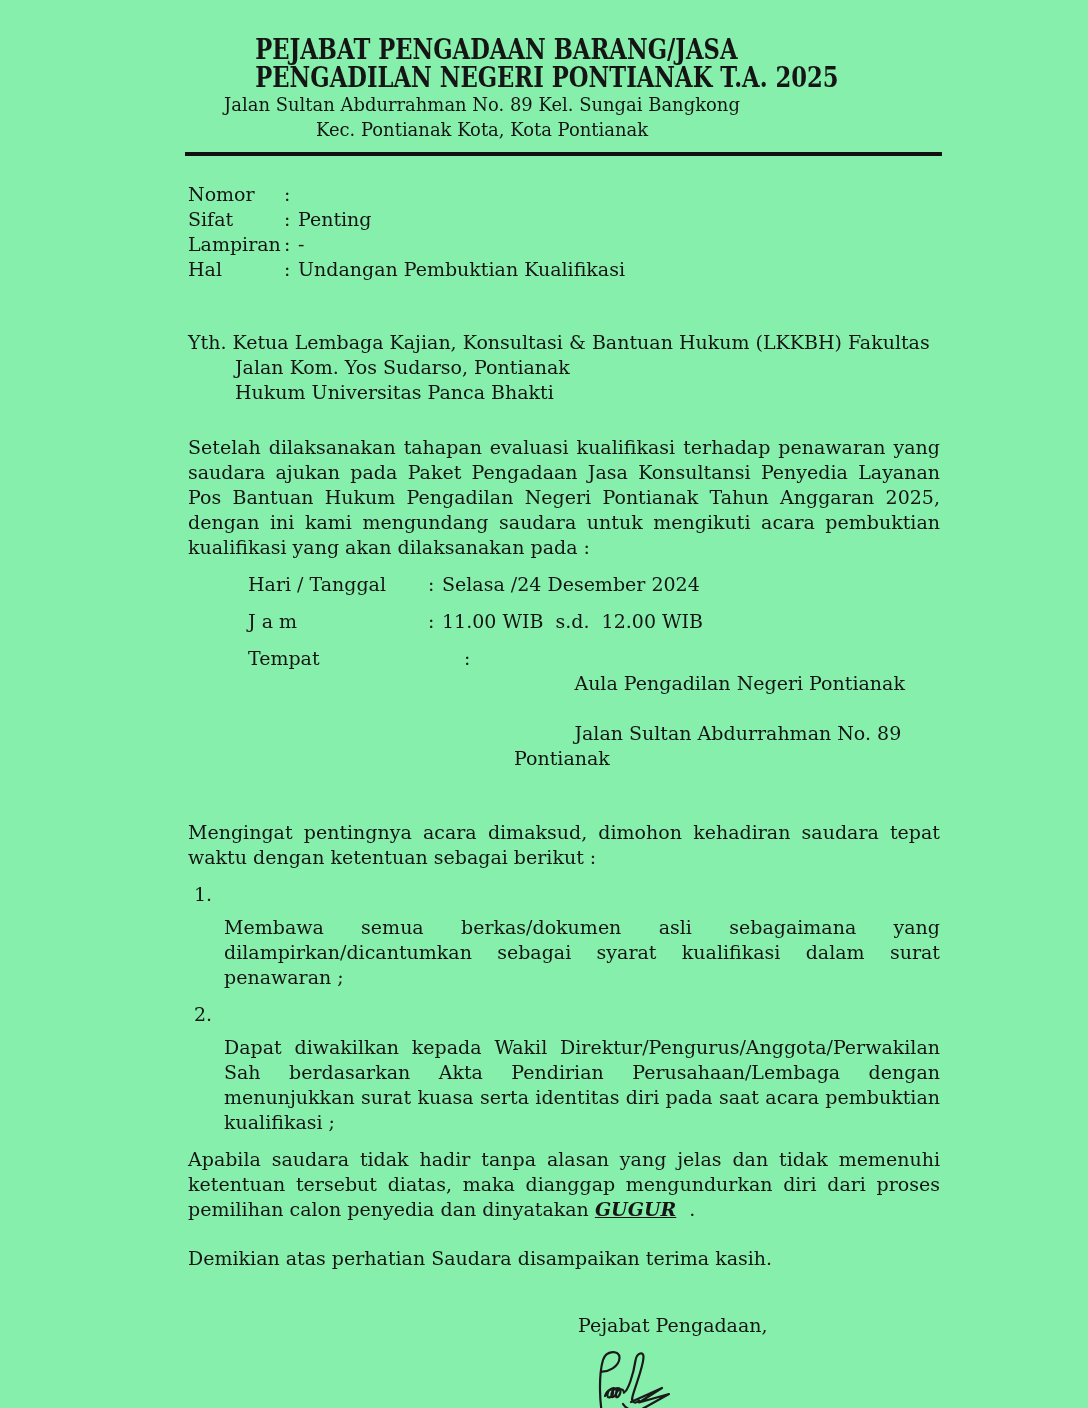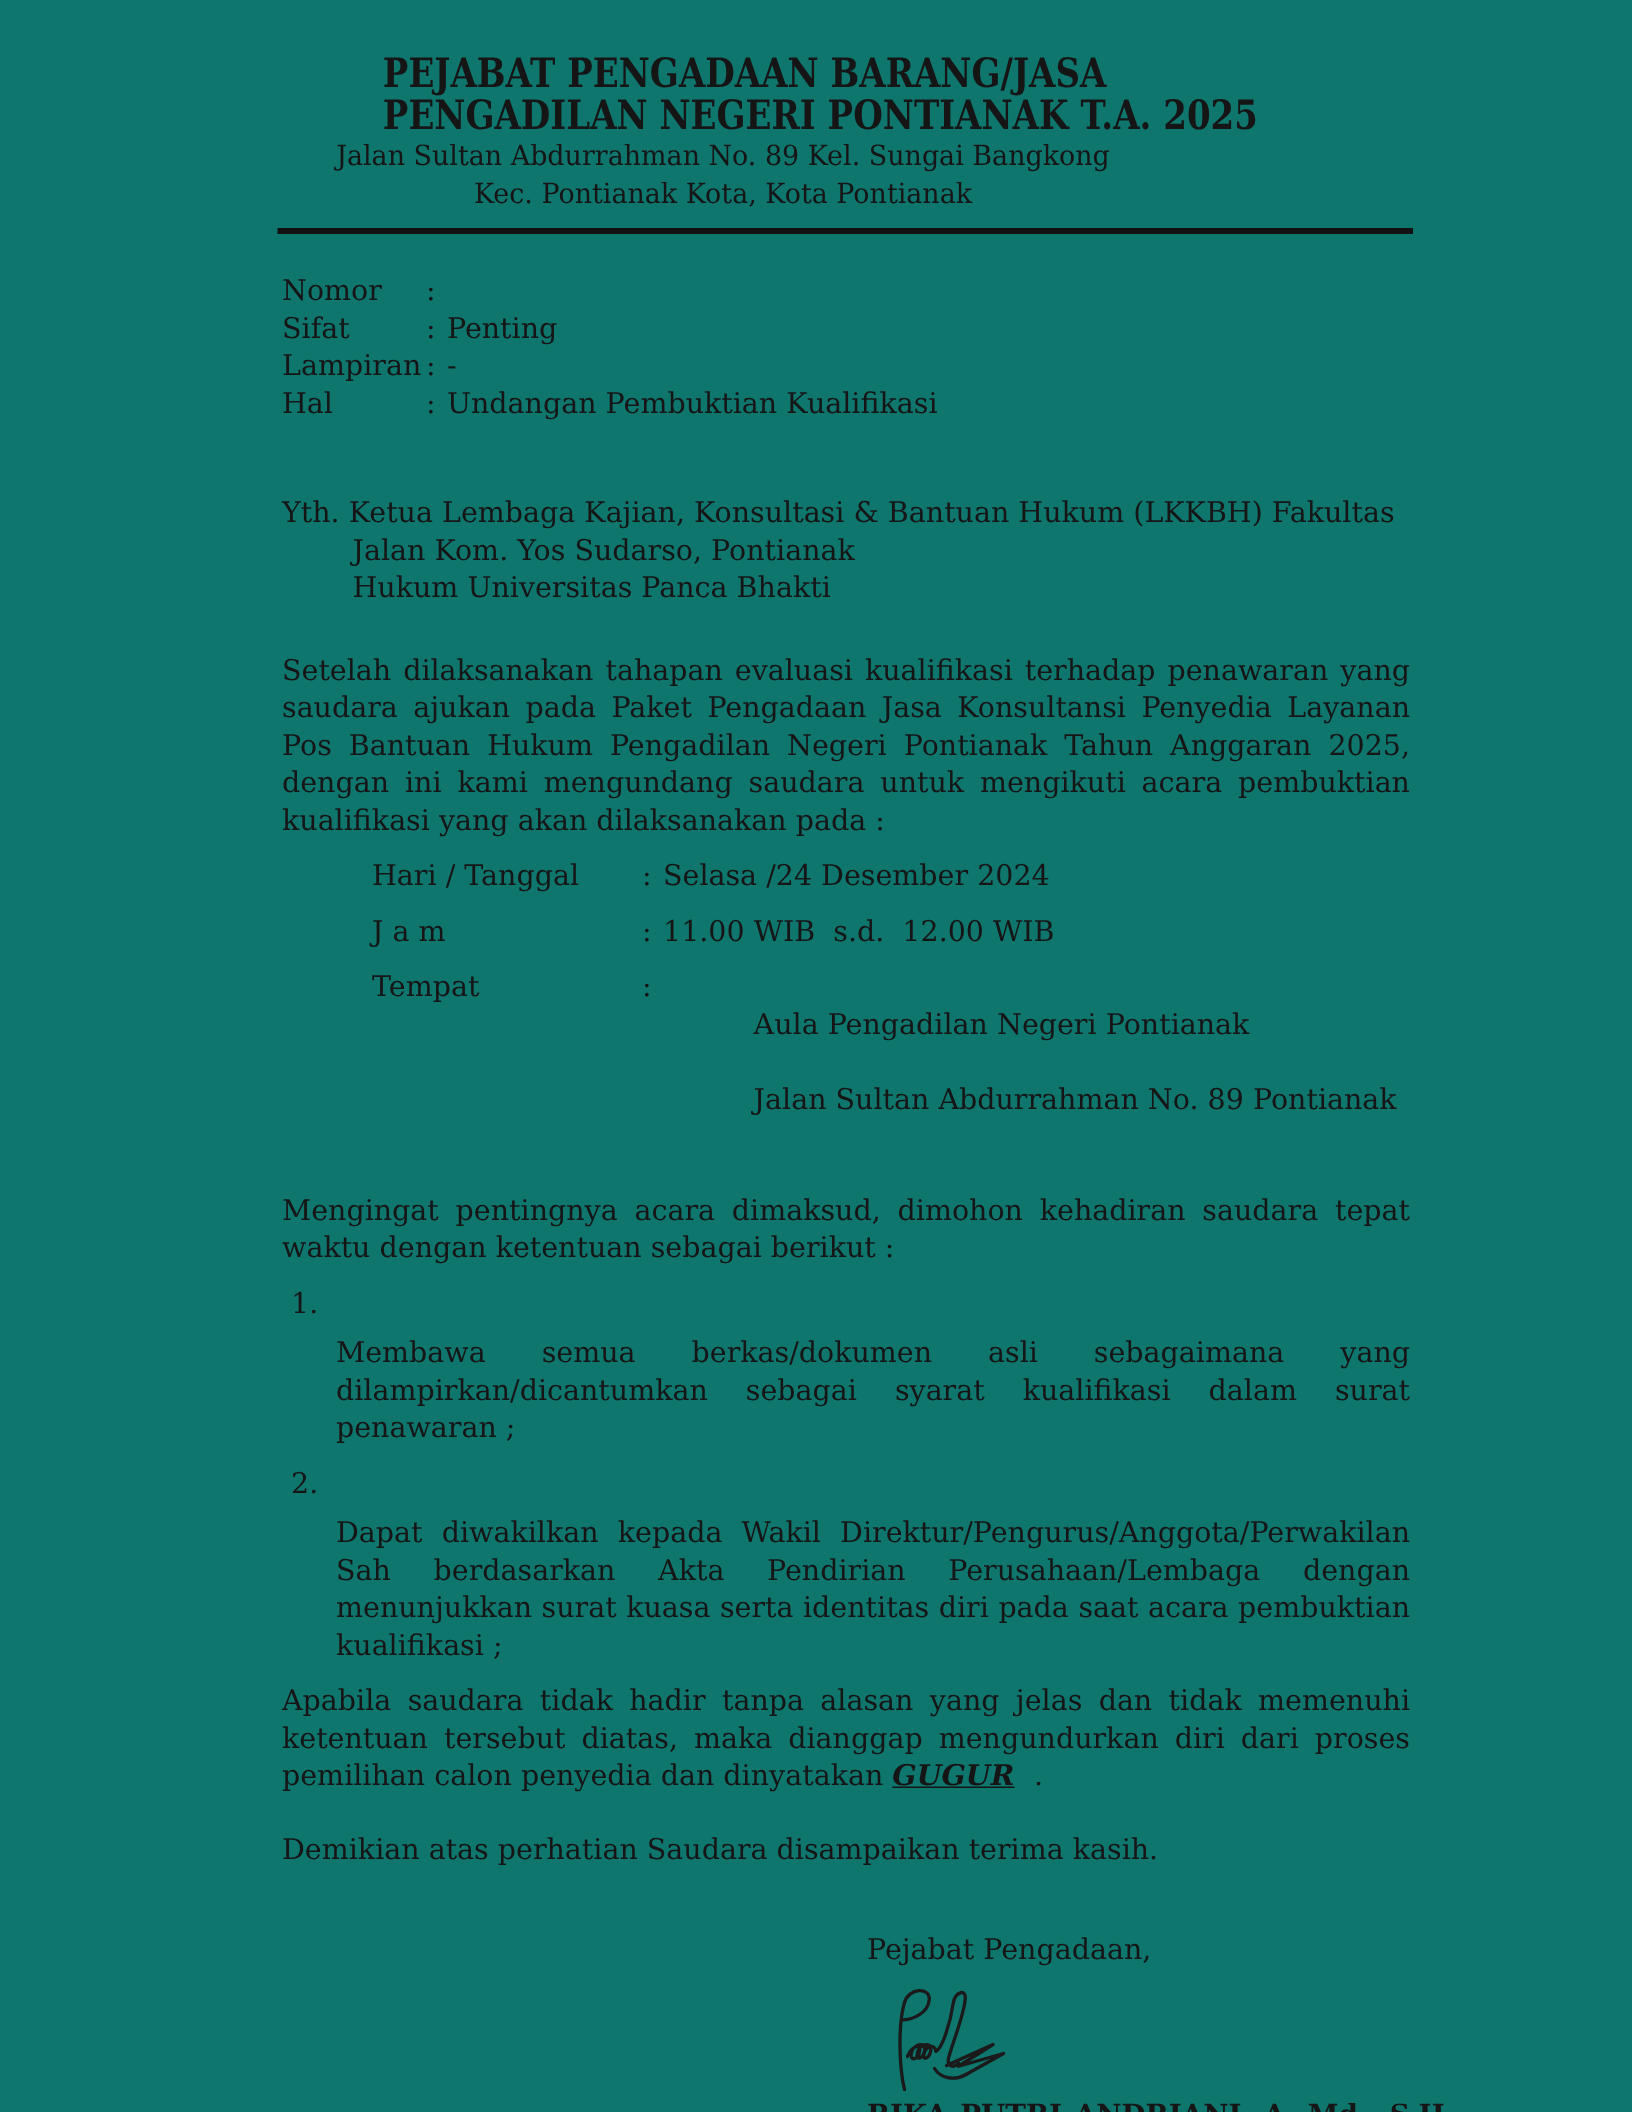--- a/index.html
+++ b/index.html
@@ -2,21 +2,21 @@
 <html><head>
 <meta charset="utf-8">
 <style>
   * { margin: 0; padding: 0; box-sizing: border-box; }
   html, body { background: #9a9a9a; }
   .page {
     position: relative;
     width: 1088px;
     height: 1408px;
     margin: 0 auto;
-    background: #0f766e;
+    background: #86efac;
     color: #151515;
     font-family: "DejaVu Serif", "Liberation Serif", serif;
     font-size: 19px;
     line-height: 25px;
     overflow: hidden;
   }
   
   .letterhead {
     padding-top: 36px;
     padding-left: 212px;
@@ -55,21 +55,21 @@
 
   .recipient { margin-top: 48px; }
   .recipient-line { line-height: 25px; }
   .recipient-line.indent { padding-left: 47px; }
 
   .para { margin-top: 30px; text-align: justify; }
   .para.tight { margin-top: 24px; }
 
   .schedule { margin-top: 12px; }
   .sched-row { display: flex; margin-bottom: 12px; line-height: 25px; }
-  .sched-row:last-child { margin-bottom: 0; }
+  .sched-row:last-child { margin-bottom: 0; gap: 36px; }
   .sched-label { width: 180px; flex: none; margin-left: 60px; }
   .sched-colon { width: 14px; flex: none; }
   .sched-value { white-space: pre-wrap; }
 
   .conditions { margin-top: 12px; }
   .cond-item { display: flex; margin-bottom: 12px; }
   .cond-item:last-child { margin-bottom: 0; }
   .cond-number { width: 30px; flex: none; margin-left: 6px; }
   .cond-text { flex: 1; text-align: justify; margin-top: 33px; }
 

